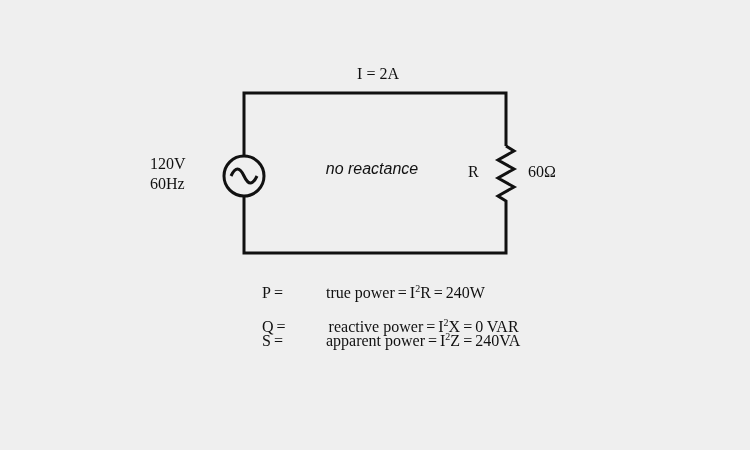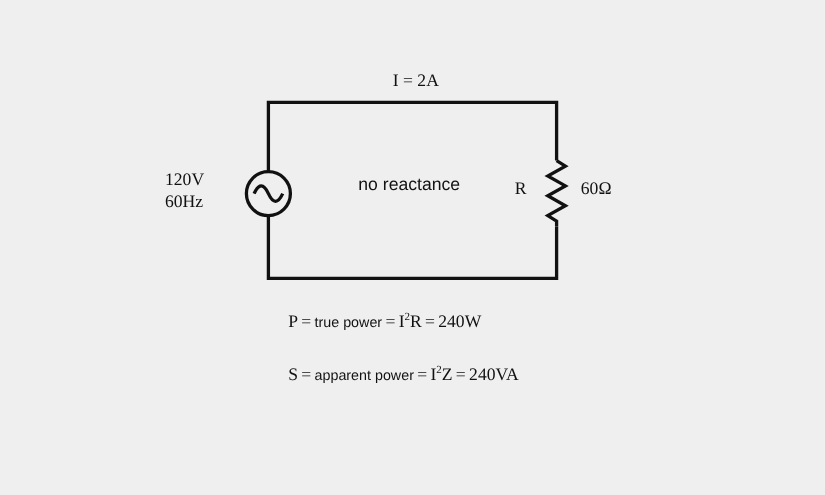--- a/index.html
+++ b/index.html
@@ -39,42 +39,44 @@
   .label {
     position: absolute;
     white-space: nowrap;
   }
   .serif {
     font-family: "Liberation Serif", "DejaVu Serif", serif;
     font-size: 16px;
   }
   .sans-italic {
     font-family: "Liberation Sans", "DejaVu Sans", sans-serif;
+    font-style: italic;
     font-size: 16px;
   }
   .source-label {
     text-align: left;
     line-height: 20px;
   }
   .formula {
     position: absolute;
     left: 262px;
     white-space: nowrap;
     font-size: 16px;
   }
   .formula .sym,
   .formula .eq {
     font-family: "Liberation Serif", "DejaVu Serif", serif;
   }
   .formula .eq {
     margin: 0 3px;
   }
   .formula .phrase {
-    font-family: Liberation Sans, sans-serif;
-    font-size: 13px;
+    font-family: Liberation Serif, serif;
+    font-size: 16px;
+    margin-left: 40px;
   }
   .formula sup {
     font-size: 10px;
     line-height: 0;
   }
 </style>
 </head>
 <body>
 
 <div class="stage">
@@ -102,18 +104,21 @@
   <div class="label sans-italic" style="left:320px; top:160px; width:104px; text-align:center;">no reactance</div>
 
   <div class="label serif" style="left:468px; top:163px;">R</div>
 
   <div class="label serif" style="left:528px; top:163px;text-align:center;">60Ω</div>
 
   <div class="formula" style="top:284px;">
     <span class="sym">P</span><span class="eq">=</span><span class="phrase">true power</span><span class="eq">=</span><span class="sym"><span>I</span><sup>2</sup><span>R</span></span><span class="eq">=</span><span class="sym">240W</span>
   </div>
 
+  <div class="formula" style="top:318px;">
+    <span class="sym">Q</span><span class="eq">=</span><span class="phrase">reactive power</span><span class="eq">=</span><span class="sym"><span>I</span><sup>2</sup><span>X</span></span><span class="eq">=</span><span class="sym">0 VAR</span>
+  </div>
 
   <div class="formula" style="top:332px;">
     <span class="sym">S</span><span class="eq">=</span><span class="phrase">apparent power</span><span class="eq">=</span><span class="sym"><span>I</span><sup>2</sup><span>Z</span></span><span class="eq">=</span><span class="sym">240VA</span>
   </div>
 
 </div>
 
 </body></html>

